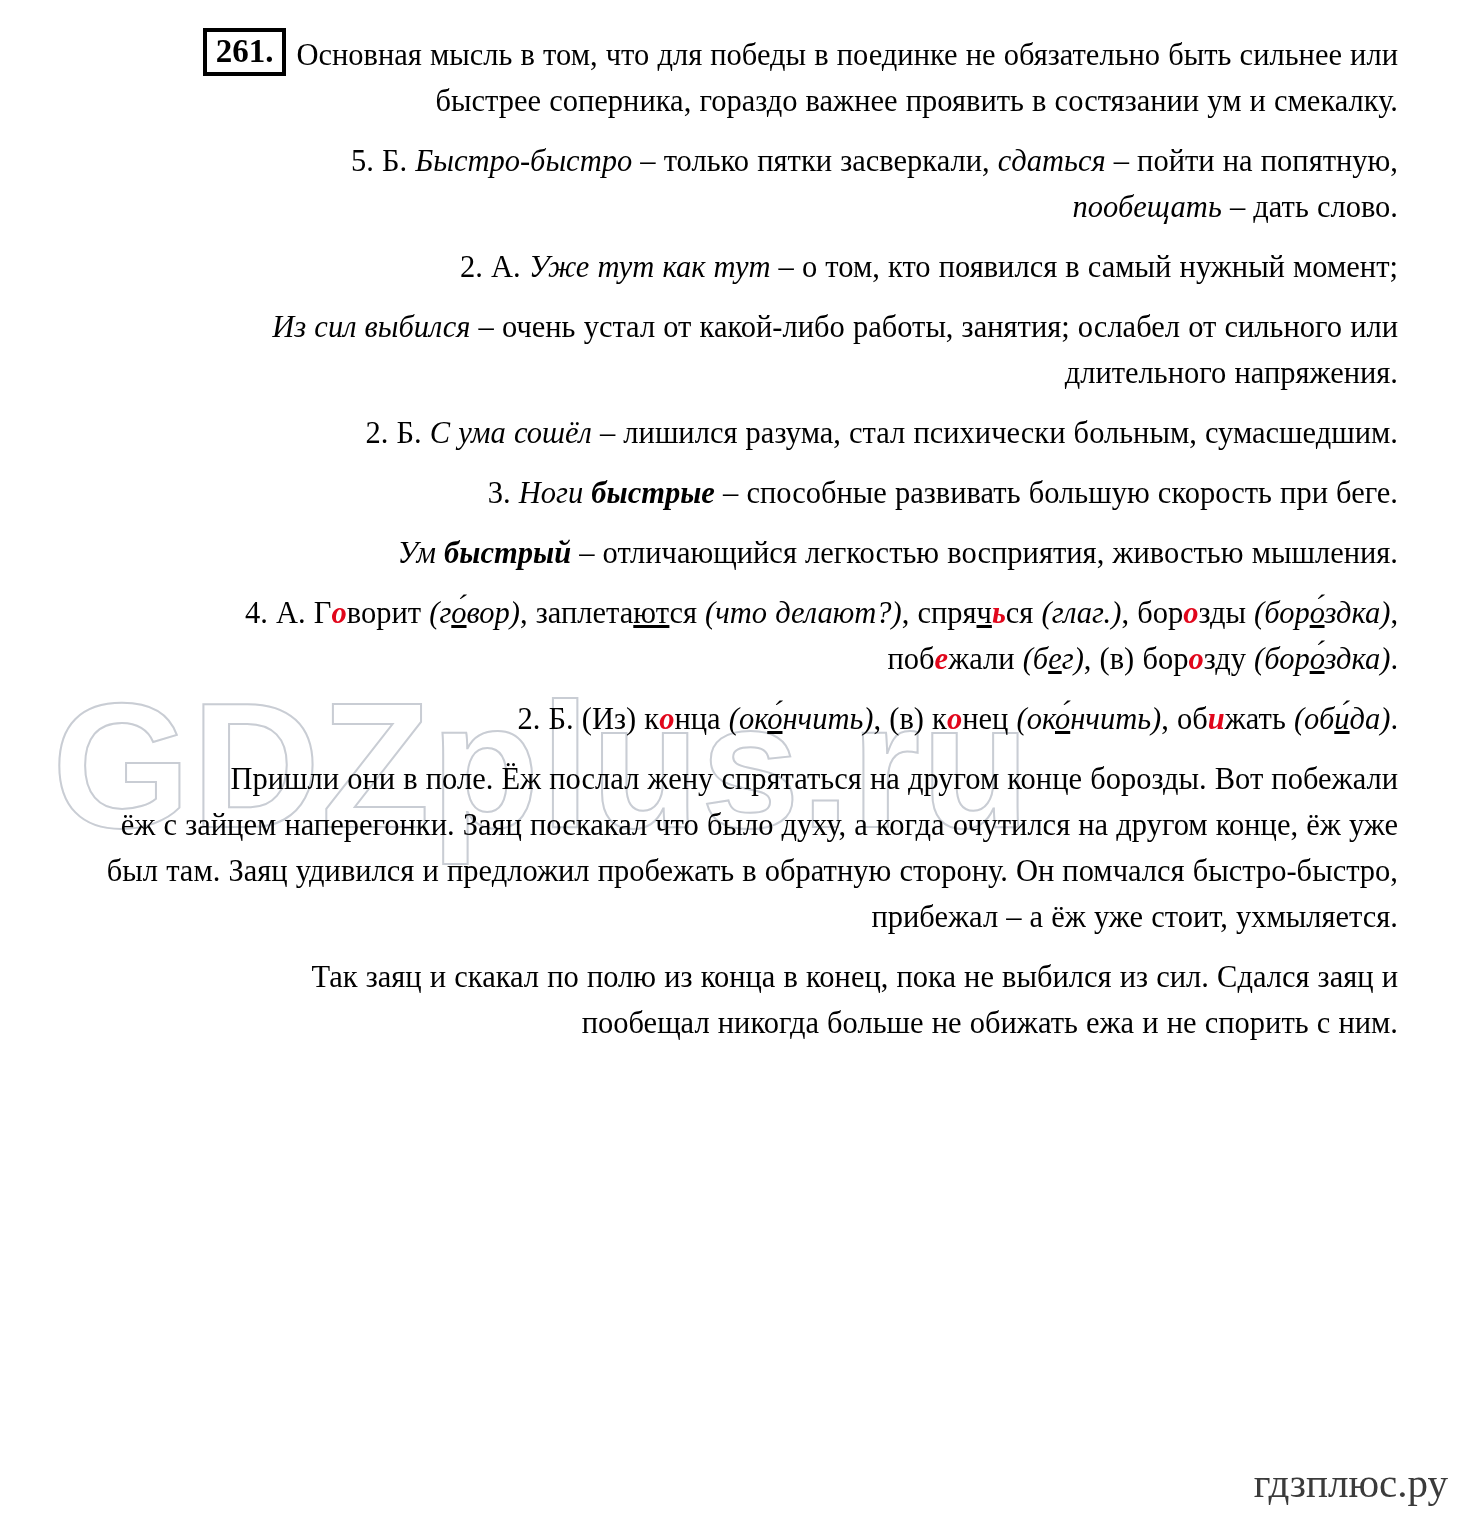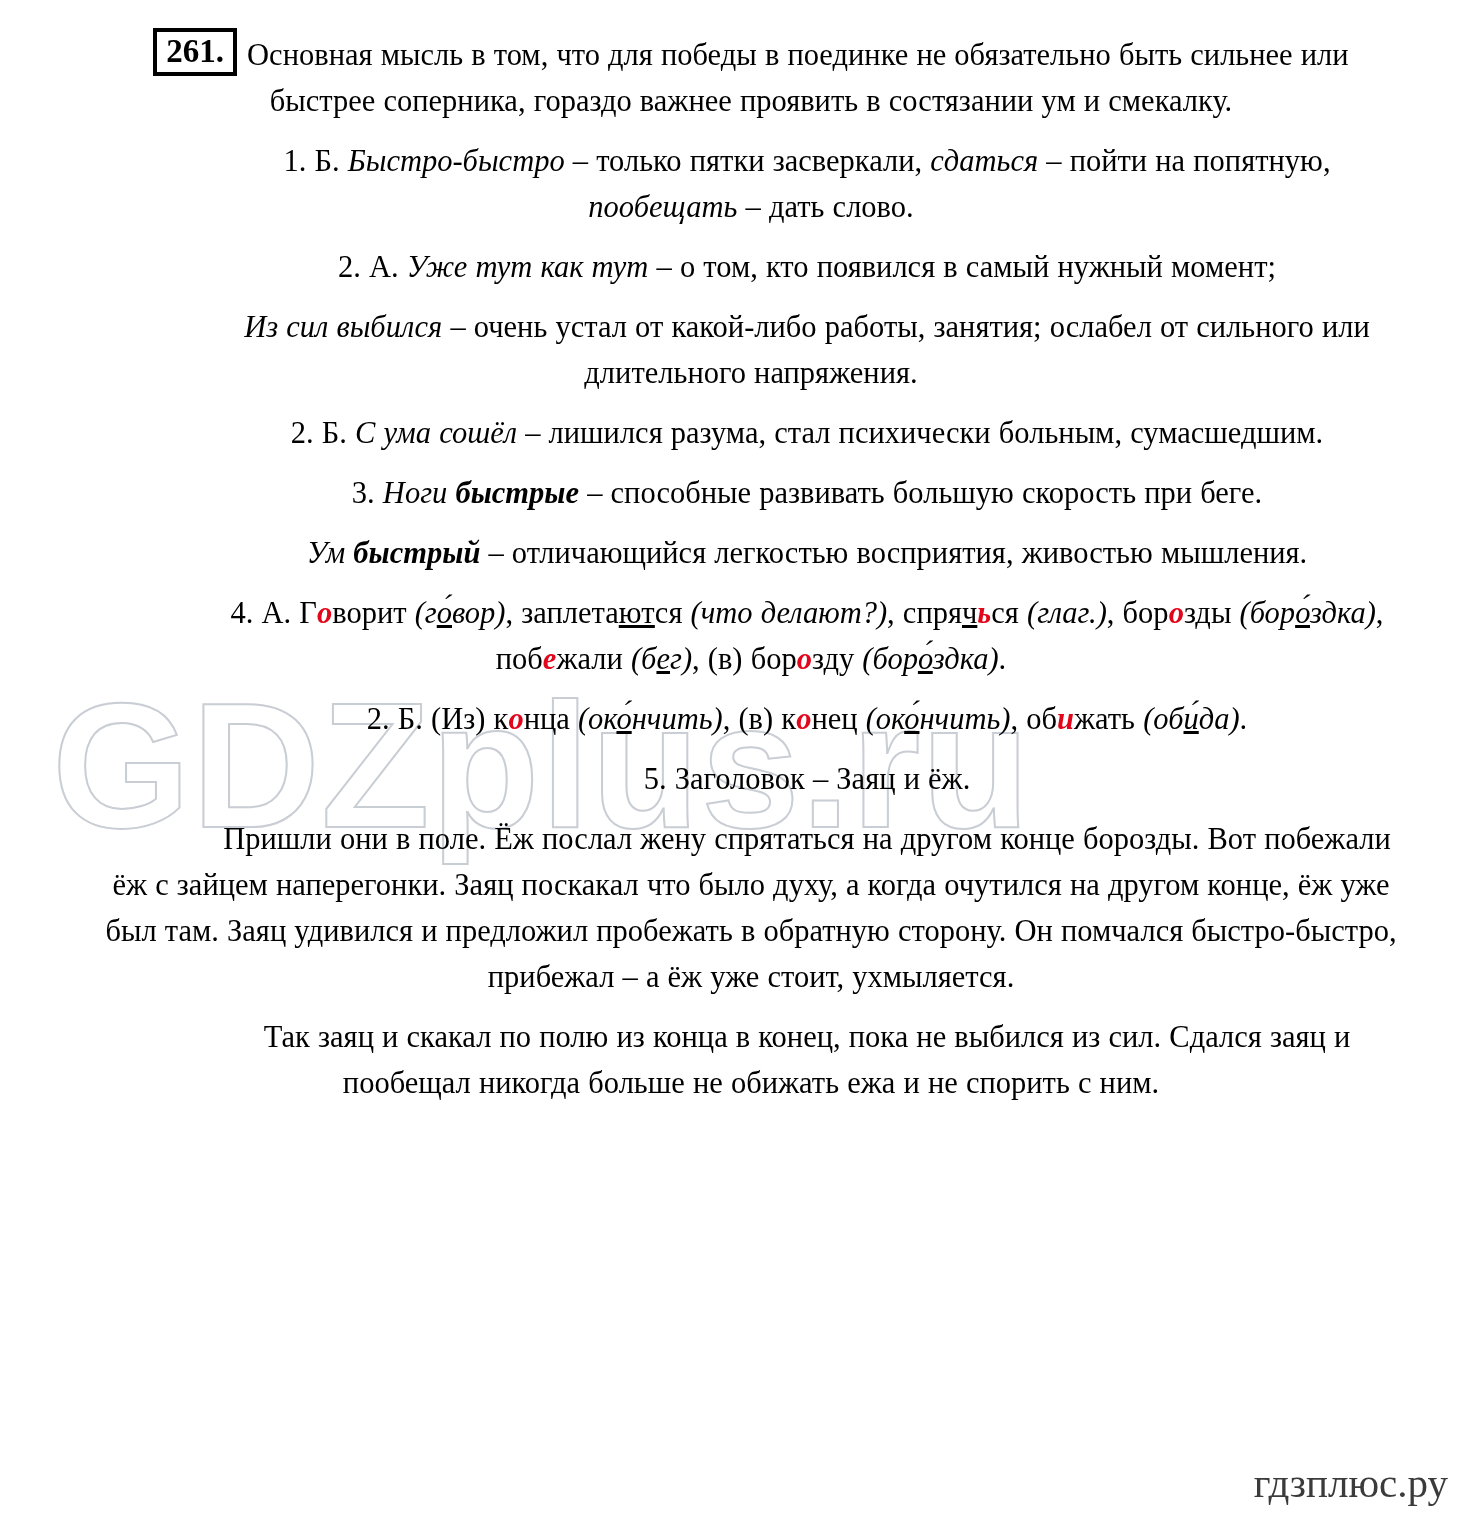--- a/index.html
+++ b/index.html
@@ -55,21 +55,21 @@
     position: relative;
     z-index: 2;
     padding: 28px 62px 0 92px;
     box-sizing: border-box;
   }
 
   p.para {
     margin: 0 0 0 12px;
     font-size: 30.5px;
     line-height: 46px;
-    text-align: center;
+    text-align: right;
     word-spacing: 0.5px;
   }
   p.para + p.para { margin-top: 14px; }
 
   .indent { display: inline-block; width: 112px; }
 
   .ex-num {
     display: inline-block;
     border: 4px solid #000;
     padding: 0px 9px 2px 9px;
@@ -97,21 +97,21 @@
 <div id="watermark-corner">гдзплюс.ру</div>
 
 <div id="page">
 
   <p class="para flush">
     <span class="ex-num">261.</span><span>Основная мысль в том, что для победы в поединке не обязательно быть сильнее или быстрее соперника, гораздо важнее проявить в состязании ум и смекалку.</span>
   </p>
 
 
   <p class="para">
-    <span class="indent"></span><span>1. Б.</span>
+    <span class="indent"></span><span>5. Б.</span>
     <i class="it">Быстро-быстро</i><span> – только пятки засверкали, </span><i class="it">сдаться</i><span> – пойти на попятную, </span><i class="it">пообещать</i><span> – дать слово.</span>
   </p>
 
   <p class="para">
     <span class="indent"></span><span>2. А.</span>
     <i class="it">Уже тут как тут</i><span> – о том, кто появился в самый нужный момент;</span>
   </p>
 
   <p class="para">
     <span class="indent"></span><i class="it">Из сил выбился</i><span> – очень устал от какой-либо работы, занятия; ослабел от сильного или длительного напряжения.</span>
@@ -142,24 +142,20 @@
     <span>(в) бор<span class="red">о</span>зду <i class="it">(бор<u class="ul">о́</u>здка)</i>.</span>
   </p>
 
   <p class="para">
     <span class="indent"></span><span>2. Б.</span>
     <span>(Из) к<span class="red">о</span>нца <i class="it">(ок<u class="ul">о́</u>нчить)</i>,</span>
     <span>(в) к<span class="red">о</span>нец <i class="it">(ок<u class="ul">о́</u>нчить)</i>,</span>
     <span>об<span class="red">и</span>жать <i class="it">(об<u class="ul">и́</u>да)</i>.</span>
   </p>
 
-  <p class="para">
-    <span class="indent"></span><span>5.</span>
-    <span>Заголовок – Заяц и ёж.</span>
-  </p>
 
 
   <p class="para">
     <span class="indent"></span><span>Пришли они в поле. Ёж послал жену спрятаться на другом конце борозды. Вот побежали ёж с зайцем наперегонки. Заяц поскакал что было духу, а когда очутился на другом конце, ёж уже был там. Заяц удивился и предложил пробежать в обратную сторону. Он помчался быстро-быстро, прибежал – а ёж уже стоит, ухмыляется.</span>
   </p>
 
   <p class="para">
     <span class="indent"></span><span>Так заяц и скакал по полю из конца в конец, пока не выбился из сил. Сдался заяц и пообещал никогда больше не обижать ежа и не спорить с ним.</span>
   </p>
 

